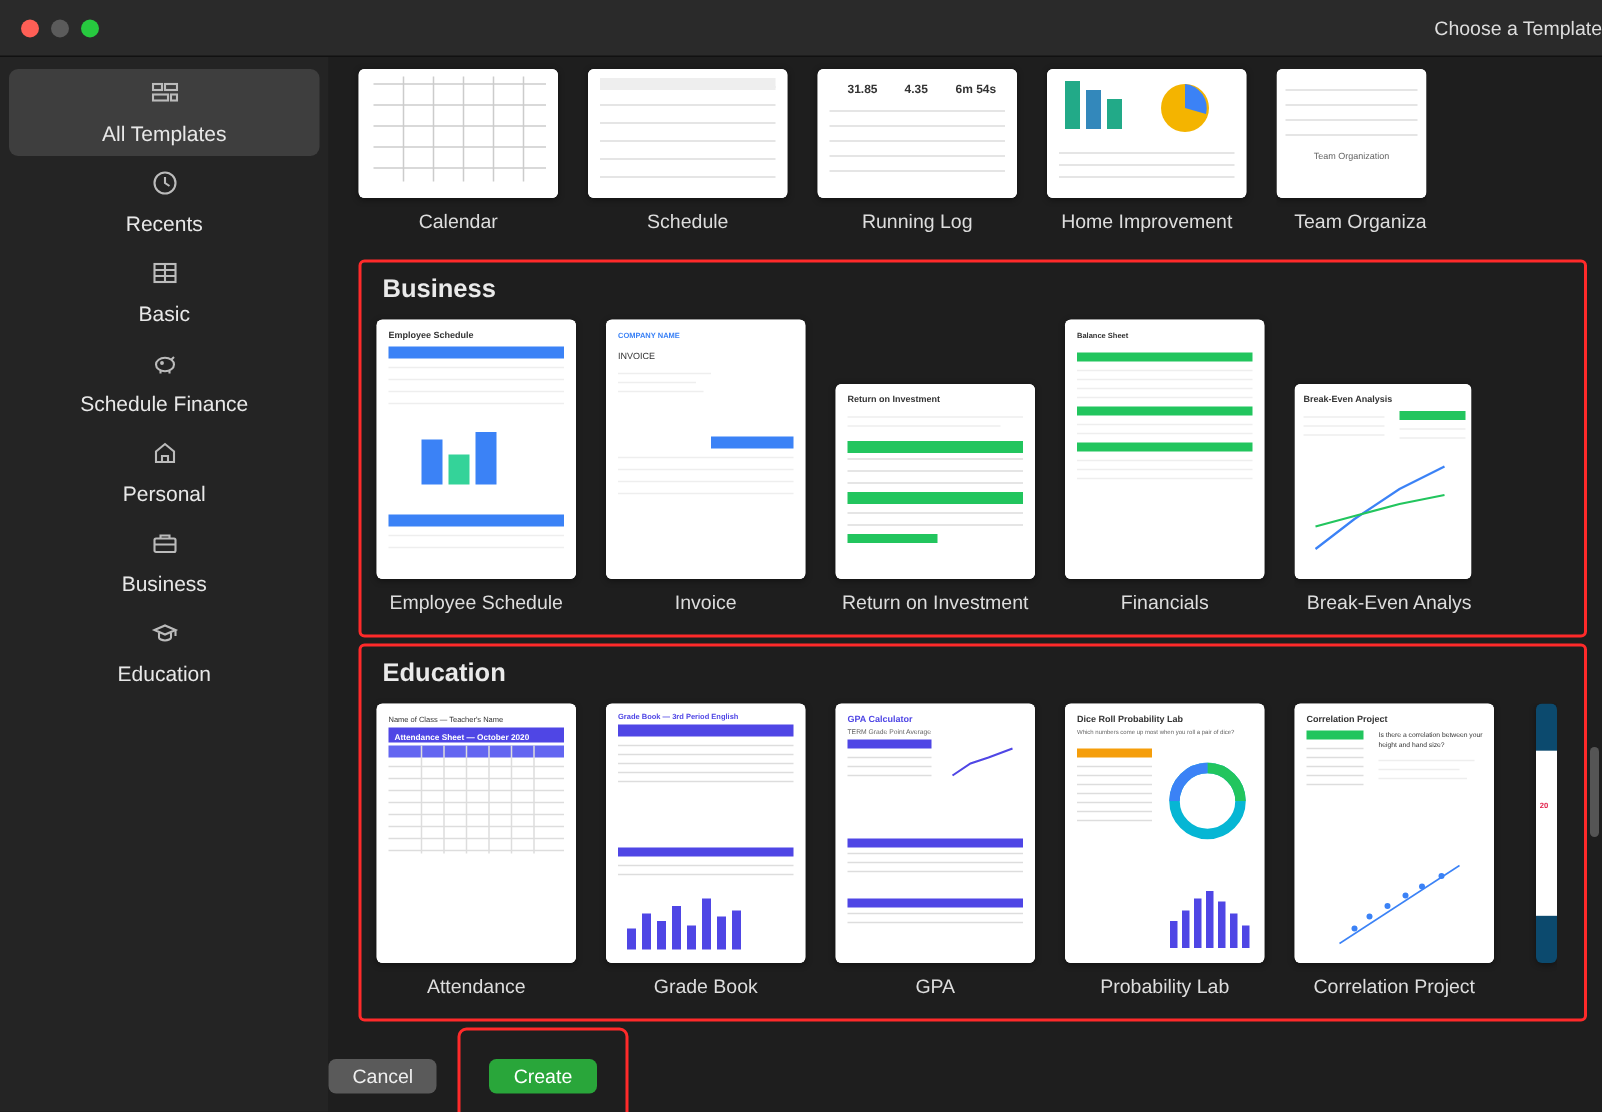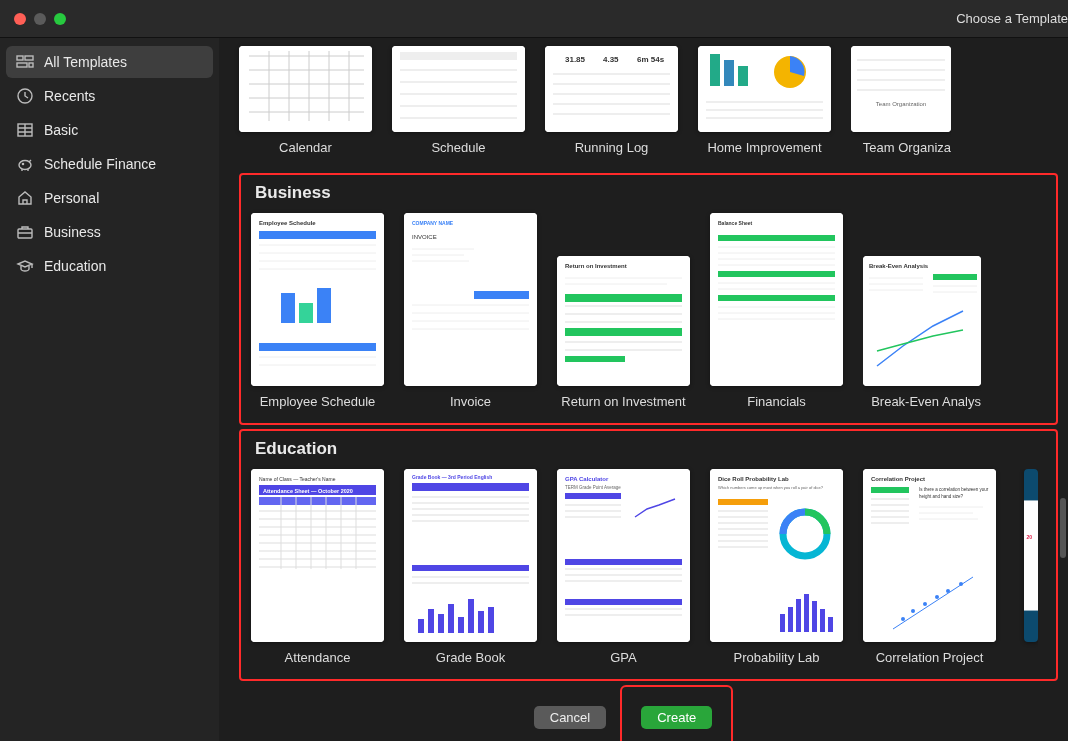--- a/index.html
+++ b/index.html
@@ -53,20 +53,21 @@
   }
   .sidebar-item {
     display: flex;
     align-items: center;
     gap: 10px;
     padding: 7px 10px;
     border-radius: 6px;
     font-size: 14px;
     color: #e8e8e8;
     cursor: pointer;
+    flex-direction: column;
   }
   .sidebar-item.selected {
     background: #3e3e3e;
   }
   .sidebar-item .icon {
     width: 18px;
     height: 18px;
     display: flex;
     align-items: center;
     justify-content: center;
@@ -133,21 +134,21 @@
     text-align: center;
     white-space: nowrap;
   }
   .footer {
     position: absolute;
     bottom: 0; left: 219px; right: 0;
     height: 48px;
     background: #1e1e1e;
     display: flex;
     align-items: center;
-    justify-content: center;
+    justify-content: flex-start;
     gap: 14px;
     padding-right: 20px;
   }
   .btn {
     padding: 4px 16px;
     border-radius: 5px;
     font-size: 13px;
     border: none;
     cursor: pointer;
   }

